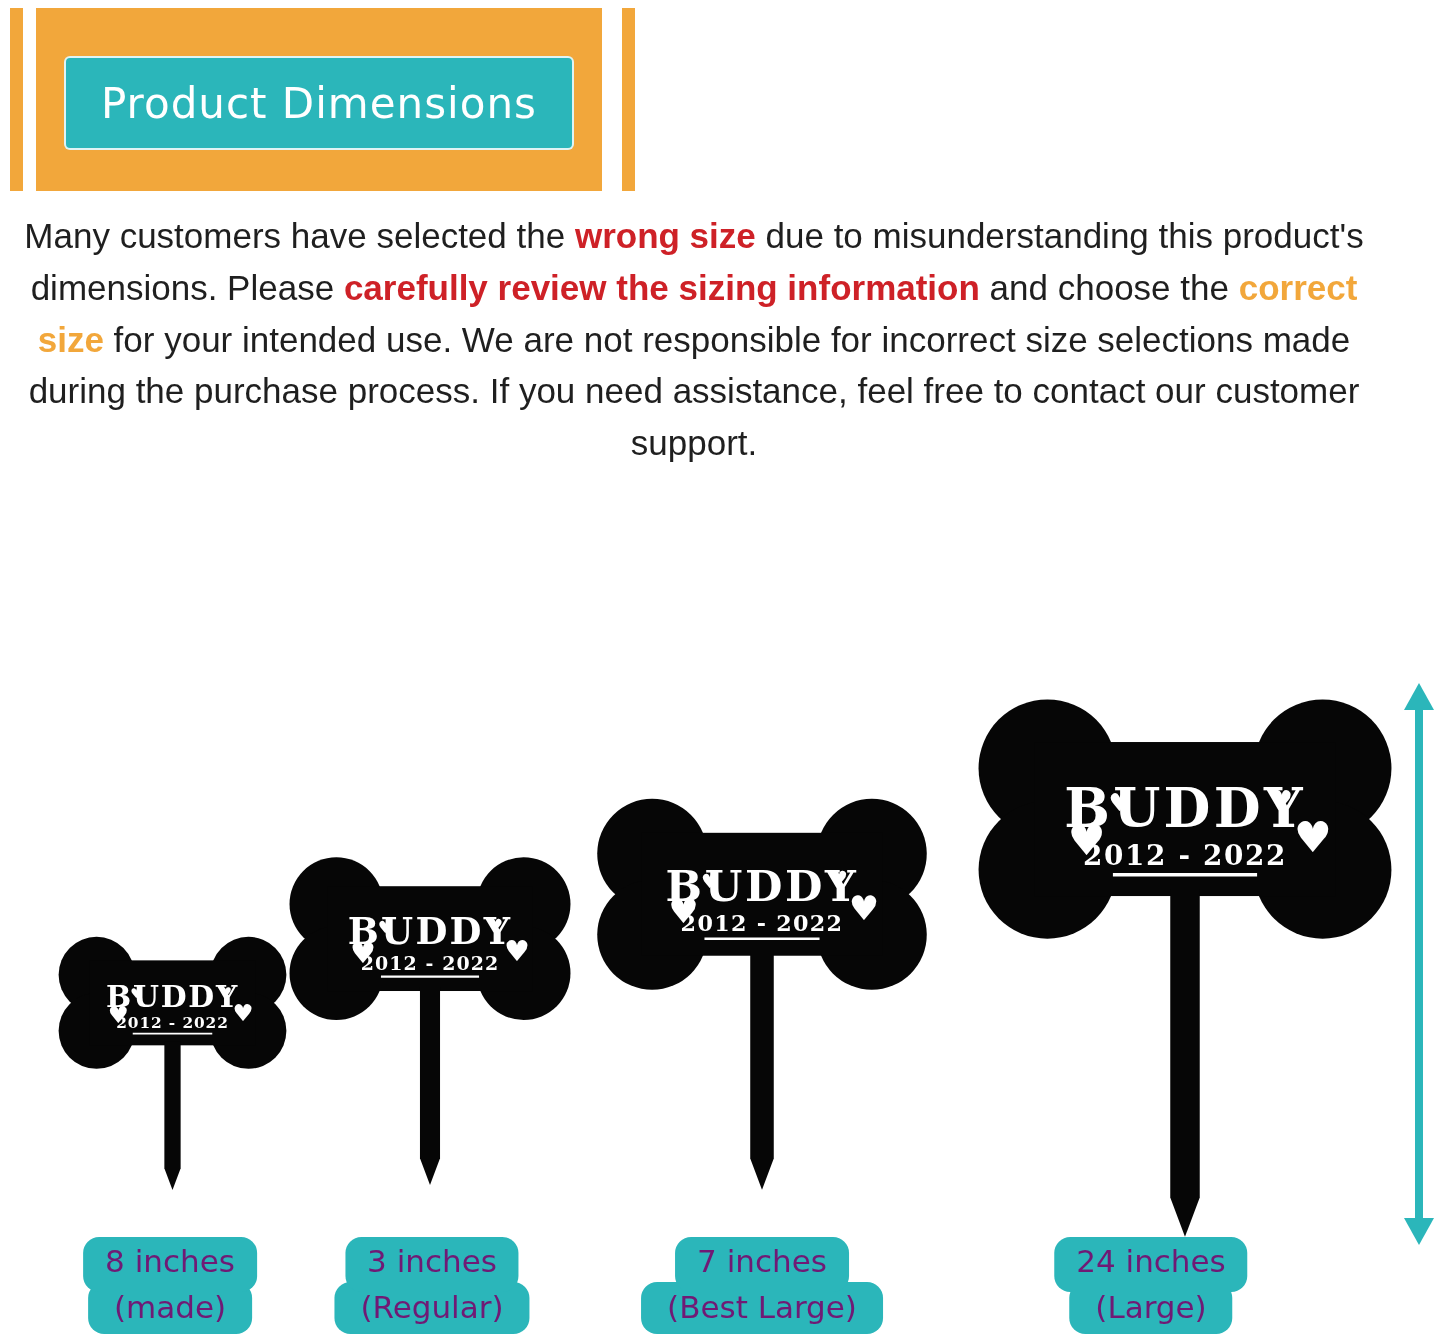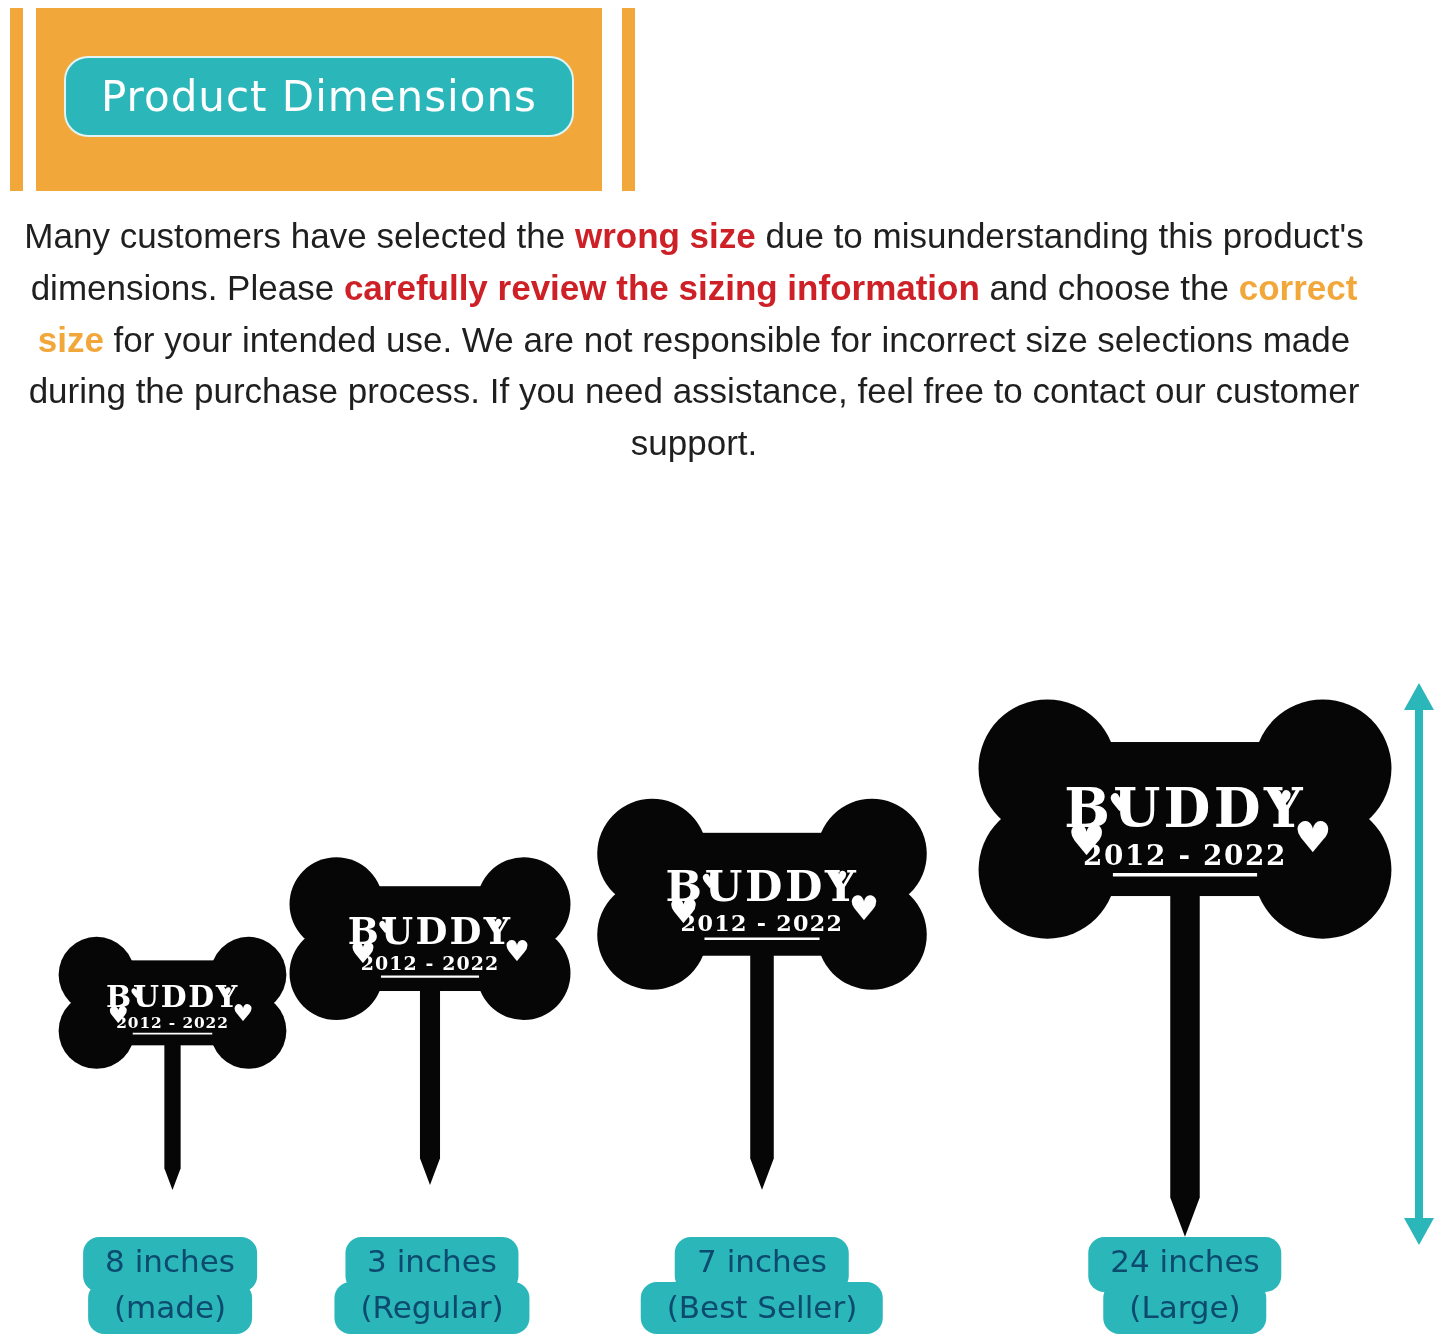--- a/index.html
+++ b/index.html
@@ -11,22 +11,22 @@
   }
   *{margin:0;padding:0;box-sizing:border-box;}
   html,body{width:1445px;height:1344px;background:#ffffff;overflow:hidden;
     font-family:"Liberation Sans", sans-serif;}
 
   
   .stripe{position:absolute;top:8px;height:183px;width:13px;background:var(--orange);}
   .stripe.left{left:10px;}
   .stripe.right{left:622px;}
   .banner{position:absolute;left:36px;top:8px;width:566px;height:183px;background:var(--orange);}
-  .title-box{position:absolute;left:28px;top:48px;width:510px;height:81px;
-    background:var(--teal);border-radius:24px;border:2px solid rgba(255,255,255,.85);
+  .title-box{position:absolute;left:28px;top:48px;width:510px;height:94px;
+    background:var(--teal);border-radius:6px;border:2px solid rgba(255,255,255,.85);
     display:flex;align-items:center;justify-content:center;}
   .title-box .title{color:#ffffff;font-family:"DejaVu Sans", sans-serif;
     font-size:42px;font-weight:500;letter-spacing:1px;white-space:nowrap;}
 
   
   .intro{position:absolute;left:8px;top:210px;width:1372px;
     font-size:35px;line-height:1.48;color:var(--text);font-weight:400;text-align:center;}
   .intro .em-red{color:var(--red);font-weight:700;}
   .intro .em-orange{color:var(--orange);font-weight:700;}
 
@@ -40,21 +40,21 @@
   .bone-fill{fill:var(--black);}
   .years-underline{stroke:#ffffff;stroke-width:2;}
 
   
   .height-arrow{position:absolute;left:1402px;top:683px;width:34px;height:562px;}
   .height-arrow polygon,.height-arrow rect{fill:var(--teal);}
 
   
   .size-label{position:absolute;top:1237px;transform:translateX(-50%);
     display:flex;flex-direction:column;align-items:center;
-    font-family:"DejaVu Sans", sans-serif;color:#0c4a6e;}
+    font-family:"DejaVu Sans", sans-serif;color:#701a75;}
   .size-label-top{background:var(--teal);font-size:31px;line-height:1.15;
     padding:7px 22px 12px;border-radius:16px;white-space:nowrap;z-index:2;}
   .size-label-bottom{background:var(--teal);font-size:31px;line-height:1.15;
     margin-top:-10px;padding:8px 26px 9px;border-radius:16px;white-space:nowrap;z-index:1;}
 </style>
 </head>
 <body>
 
 <div class="stripe left"></div>
 <div class="banner">
@@ -149,19 +149,19 @@
   <div class="size-label-bottom">(made)</div>
 </div>
 
 <div class="size-label" style="left:432px">
   <div class="size-label-top">3 inches</div>
   <div class="size-label-bottom">(Regular)</div>
 </div>
 
 <div class="size-label" style="left:762px">
   <div class="size-label-top">7 inches</div>
-  <div class="size-label-bottom">(Best Seller)</div>
+  <div class="size-label-bottom">(Best Large)</div>
 </div>
 
-<div class="size-label" style="left:1185px">
+<div class="size-label" style="left:1151px">
   <div class="size-label-top">24 inches</div>
   <div class="size-label-bottom">(Large)</div>
 </div>
 
 </body></html>

